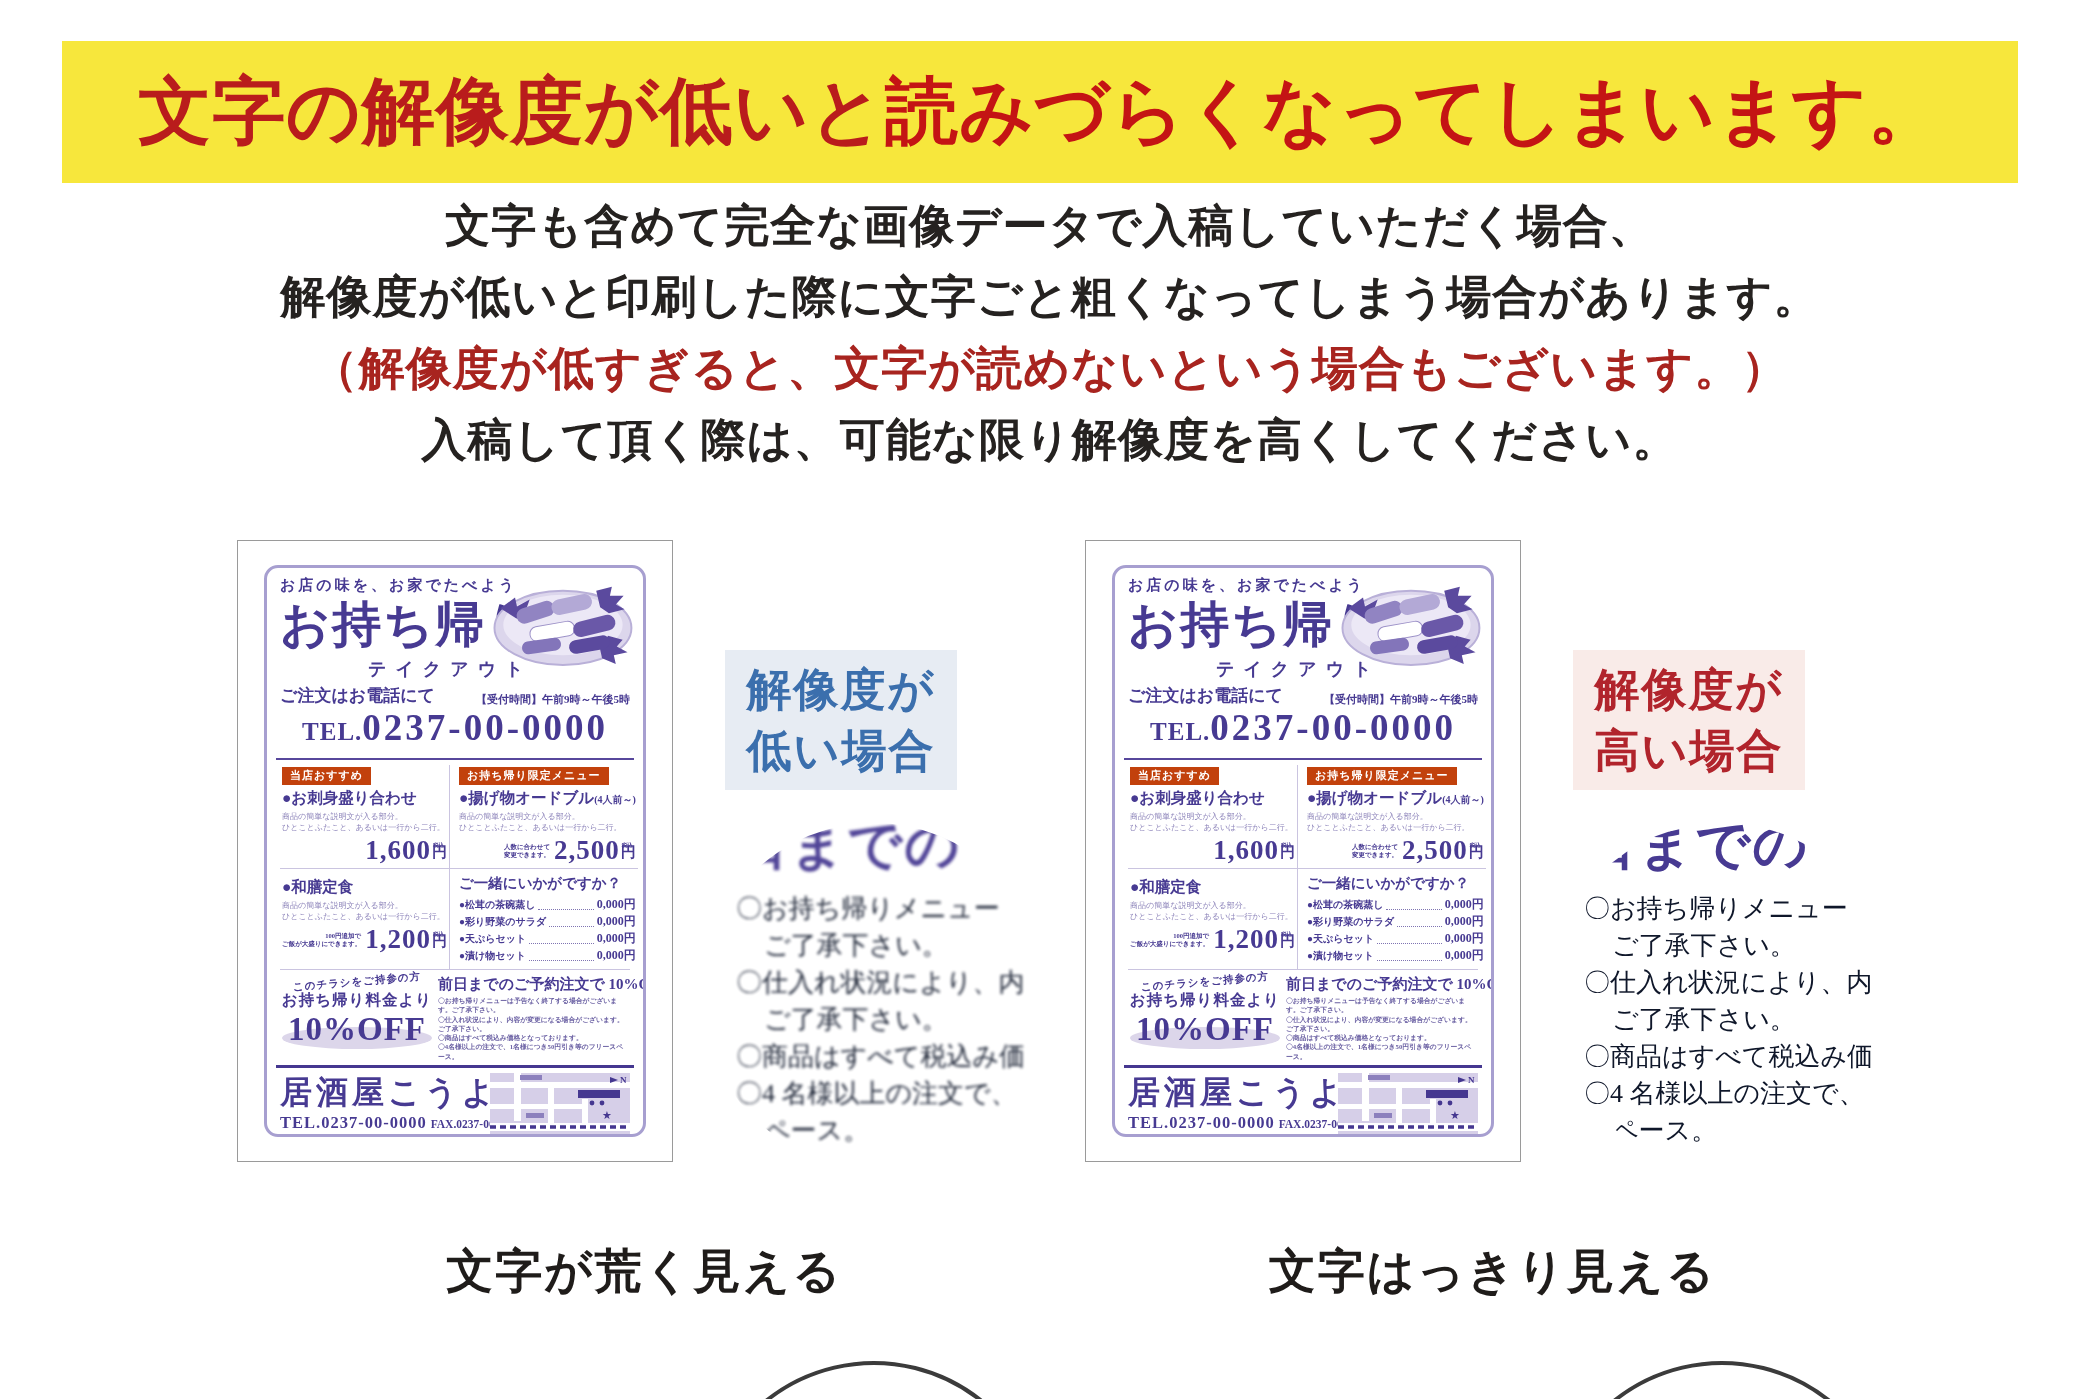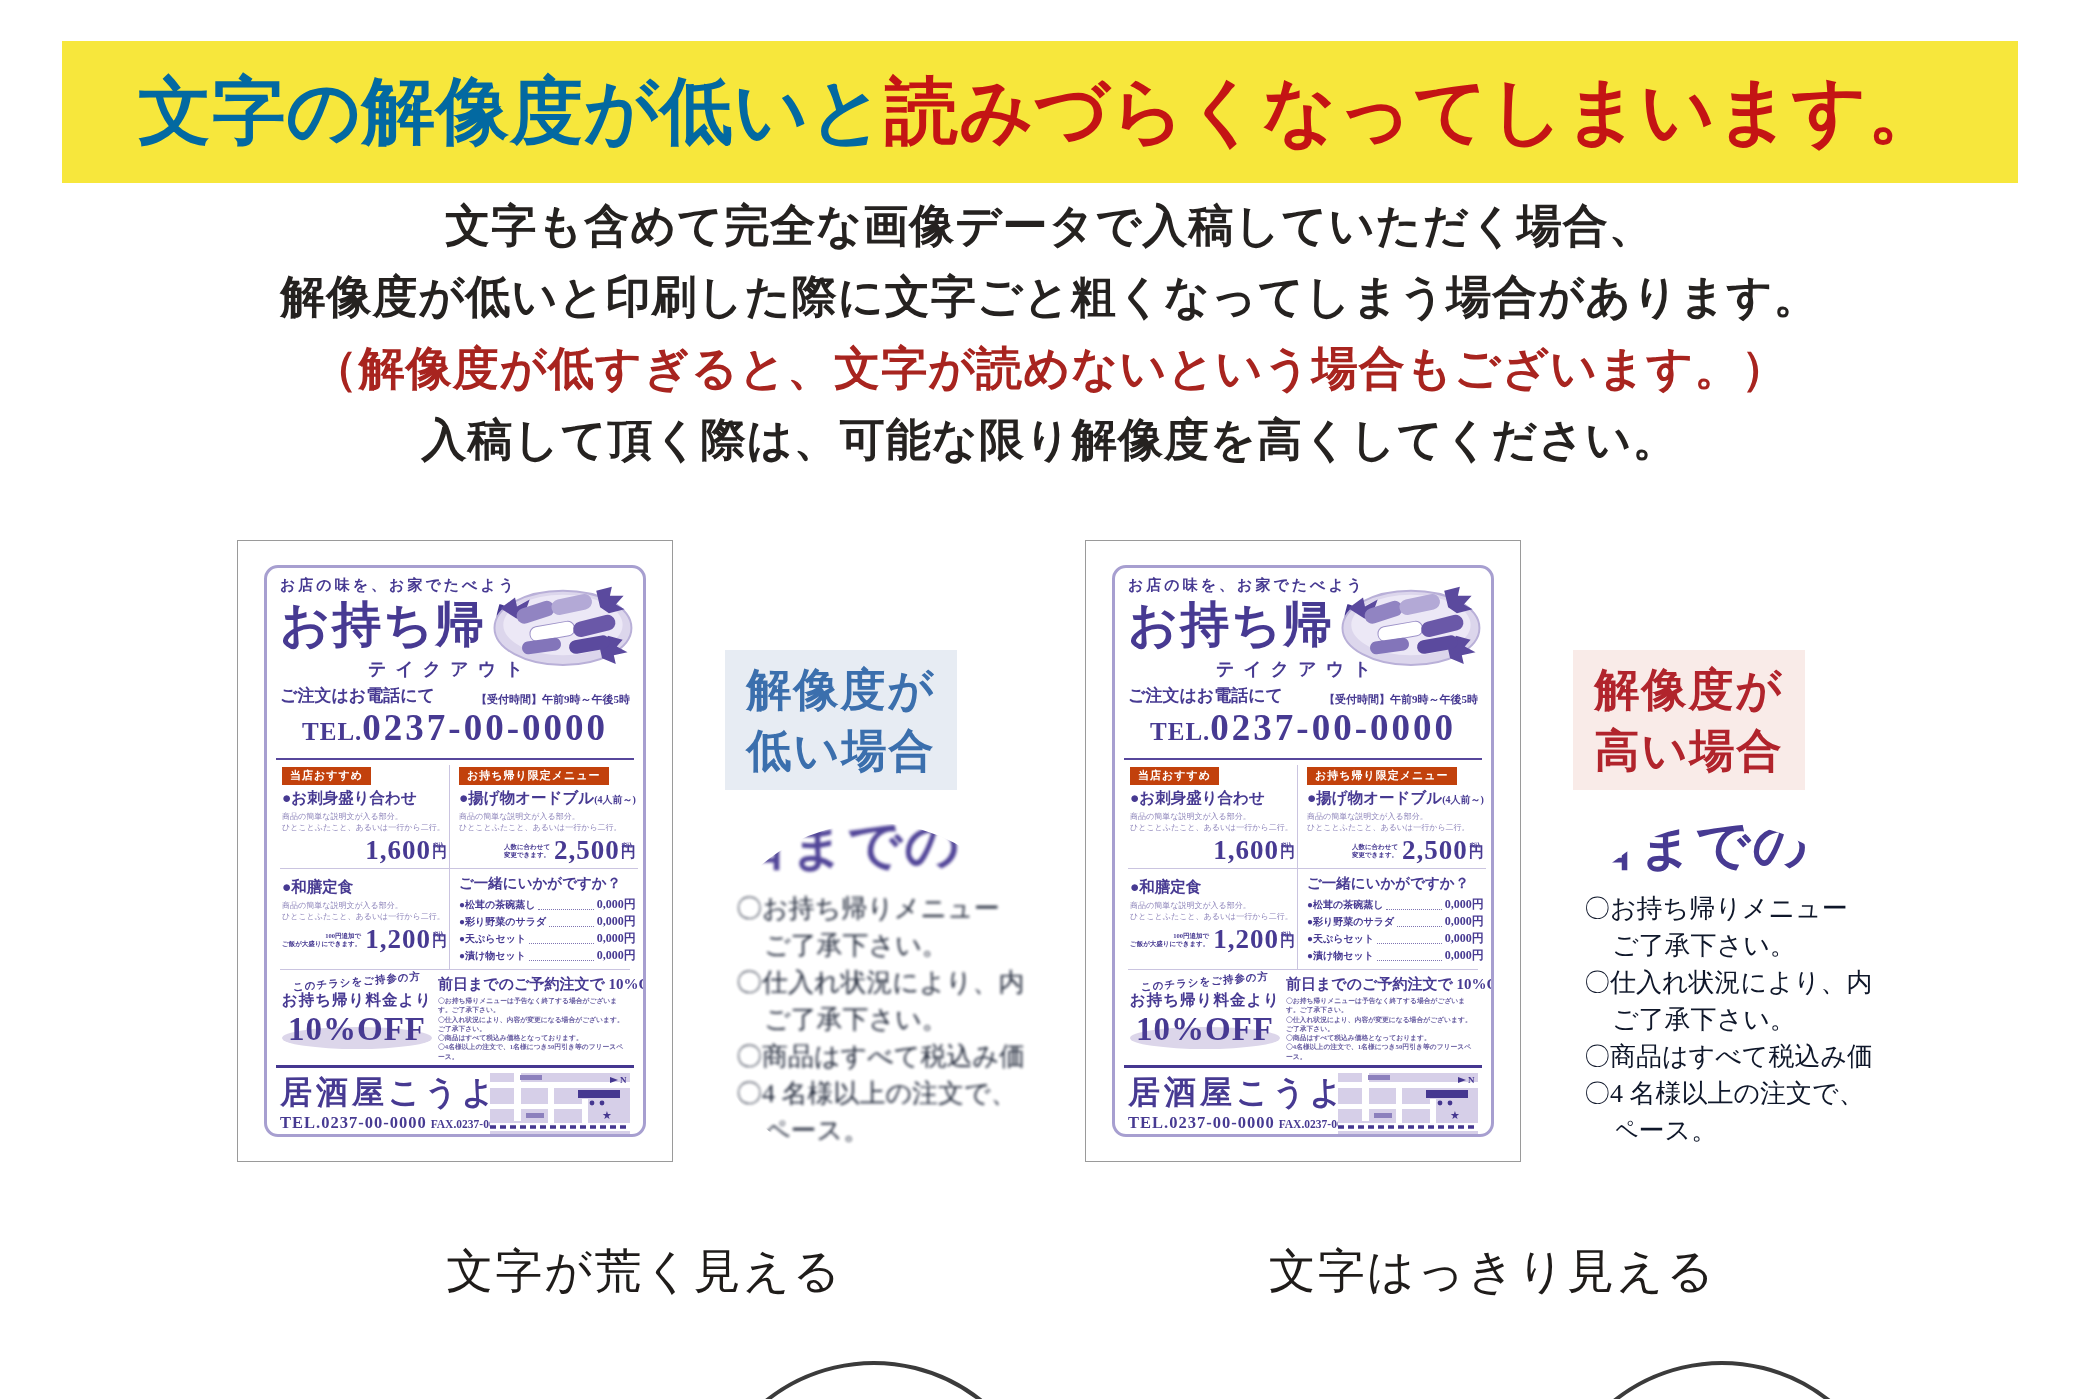--- a/index.html
+++ b/index.html
@@ -2,21 +2,21 @@
 <html><head>
 <meta charset="utf-8">
 <style>
   html,body{margin:0;padding:0;background:#fff;}
   .page{position:relative;width:2100px;height:1399px;background:#ffffff;overflow:hidden;
         font-family:"Liberation Sans","DejaVu Sans",sans-serif;}
 
   
   .banner{position:absolute;left:62px;top:41px;width:1956px;height:142px;background:#f7e73c;
           display:flex;align-items:center;justify-content:center;white-space:nowrap;}
-  .banner .b-black{color:#0369a1;font-size:73px;font-weight:800;letter-spacing:1px;}
+  .banner .b-black{color:#b91c1c;font-size:73px;font-weight:800;letter-spacing:1px;}
   .banner .b-red{color:#c41414;font-size:73px;font-weight:800;letter-spacing:1px;}
 
   
   .intro{position:absolute;left:0;top:203px;width:2100px;text-align:center;}
   .intro p{margin:0 0 25px 0;font-size:45px;line-height:1.02;font-weight:600;color:#252220;letter-spacing:1px;}
   .intro p.red{color:#a8241f;font-weight:700;font-size:46px;}
 
   
   .panel{position:absolute;top:540px;width:815px;height:720px;}
   .panel-low{left:237px;}
@@ -36,21 +36,21 @@
                overflow:hidden;z-index:6;background:transparent;}
   .bub-text{position:absolute;left:0;top:0;width:420px;
             font-family:"Liberation Serif","DejaVu Serif",serif;}
   .panel-low .bub-text{filter:blur(1.7px);opacity:.95;}
   .bub-head{font-size:54px;font-weight:700;color:#473a92;white-space:nowrap;letter-spacing:2px;
             margin:-14px 0 8px -24px;}
   .bub-line{font-size:26px;line-height:37px;color:#0f172a;white-space:nowrap;padding-left:34px;}
   .bub-line.cont{padding-left:62px;}
 
   .caption{position:absolute;left:0;top:653px;width:815px;text-align:center;
-           font-size:47px;font-weight:400;color:#1f1c1a;letter-spacing:2px;}
+           font-size:47px;font-weight:700;color:#1f1c1a;letter-spacing:2px;}
 
   
   .flyer{position:absolute;inset:0;background:#fff;border:1px solid #9a9a9a;
          font-family:"Liberation Serif","DejaVu Serif",serif;color:#473a92;padding-left:12px;}
   .flyer-inner{position:absolute;inset:24px 26px;border:3px solid #a79fd0;border-radius:14px;
                padding:6px 13px 8px;overflow:hidden;}
   .f-tagline{font-size:15px;letter-spacing:3px;font-weight:600;margin-top:2px;}
   .f-titlerow{position:relative;height:62px;}
   .f-title{font-size:49px;font-weight:800;letter-spacing:2px;color:#473a92;line-height:60px;}
   .f-sushi{position:absolute;right:-6px;top:-16px;width:150px;height:90px;}

